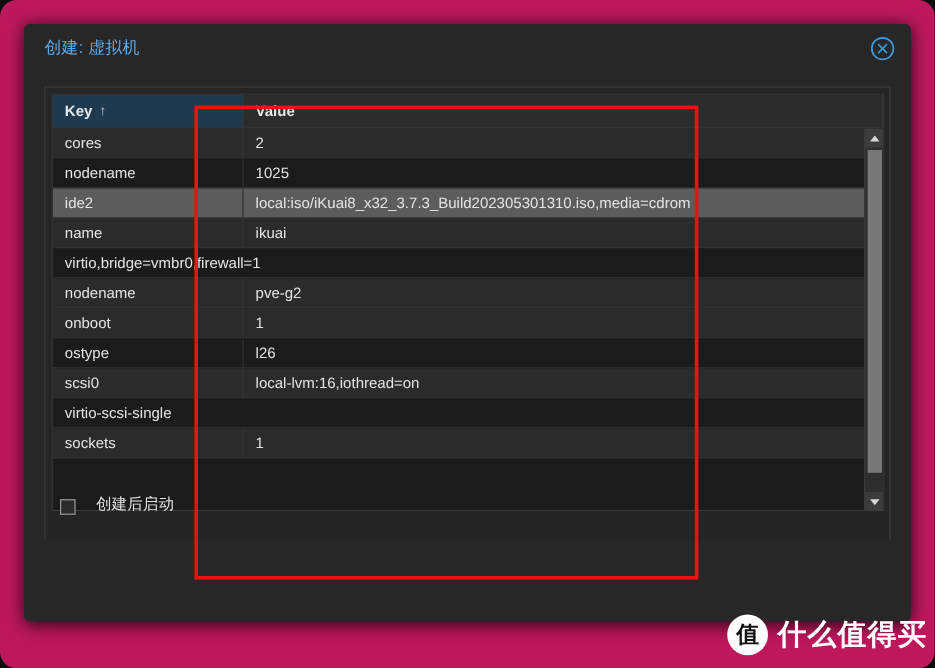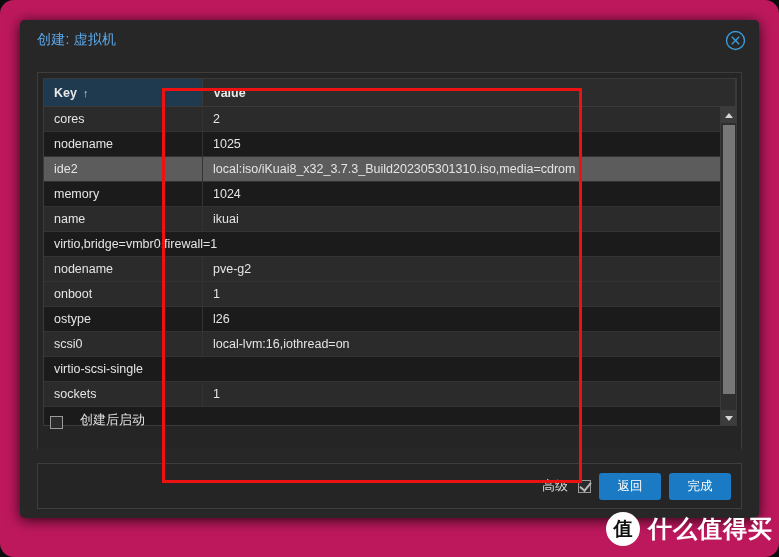--- a/index.html
+++ b/index.html
@@ -294,24 +294,20 @@
                 <div class="cell key">cores</div>
                 <div class="cell value">2</div>
               </div>
               <div class="row even">
                 <div class="cell key">nodename</div>
                 <div class="cell value">1025</div>
               </div>
               <div class="row odd selected">
                 <div class="cell key">ide2</div>
                 <div class="cell value">local:iso/iKuai8_x32_3.7.3_Build202305301310.iso,media=cdrom</div>
-              </div>
-              <div class="row even">
-                <div class="cell key">memory</div>
-                <div class="cell value">1024</div>
               </div>
               <div class="row odd">
                 <div class="cell key">name</div>
                 <div class="cell value">ikuai</div>
               </div>
               <div class="row even">
                 <div class="cell value">virtio,bridge=vmbr0,firewall=1</div>
               </div>
               <div class="row odd">
                 <div class="cell key">nodename</div>
@@ -349,26 +345,20 @@
           </div>
         </div>
       </div>
 
       <div class="under-grid">
         <span class="cbox"></span>
         <span class="cb-label">创建后启动</span>
       </div>
     </div>
 
-    <div class="footer">
-      <span class="adv-label">高级</span>
-      <span class="cbox checked"></span>
-      <button class="btn">返回</button>
-      <button class="btn">完成</button>
-    </div>
 
   </div>
 
   <div class="annot"></div>
 
   <div class="watermark">
     <div class="wm-logo">值</div>
     <div class="wm-text">什么值得买</div>
   </div>
 

